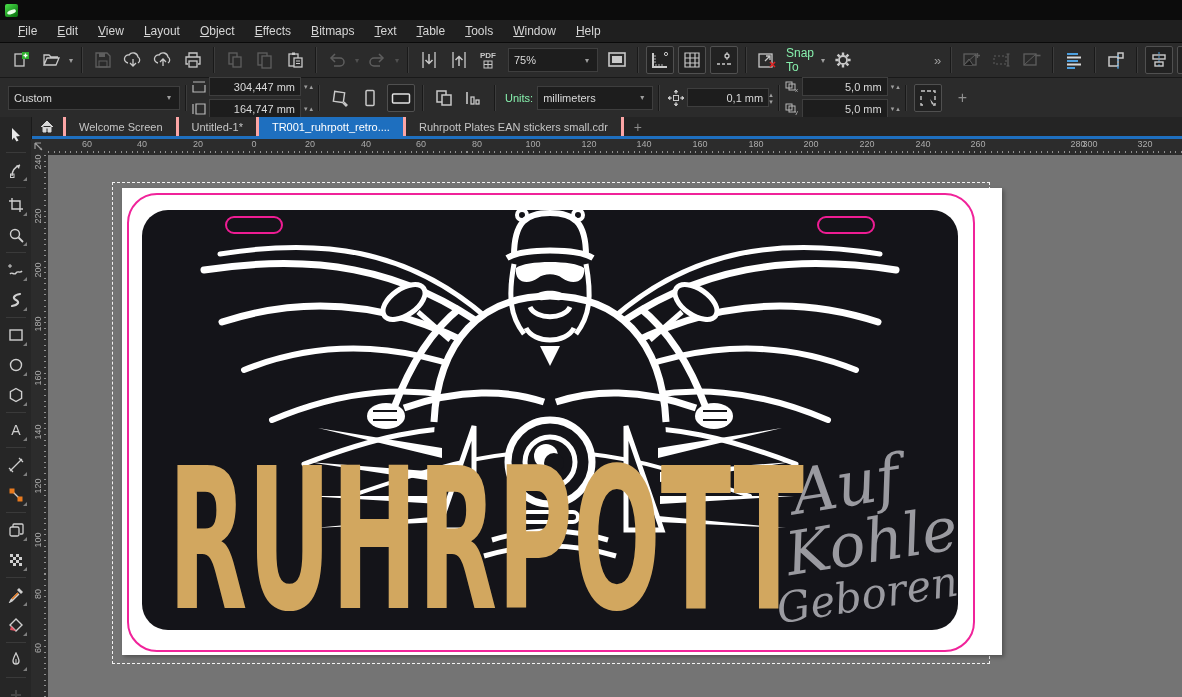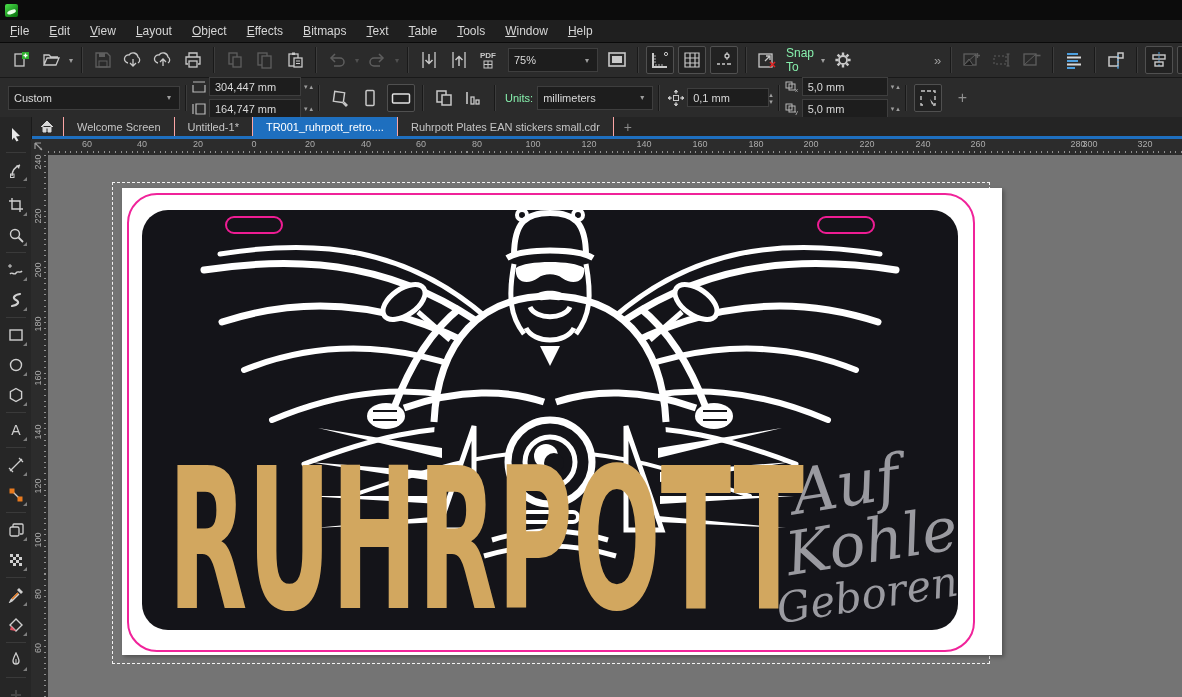--- a/index.html
+++ b/index.html
@@ -5,47 +5,47 @@
   html,body{margin:0;padding:0;background:#333;}
   #window{position:relative;width:1182px;height:697px;background:#747474;overflow:hidden;
           font-family:"Liberation Sans",sans-serif;-webkit-font-smoothing:antialiased;}
   
   .titlebar{position:absolute;left:0;top:0;right:0;height:20px;background:#0c0c0c;
             display:flex;align-items:center;gap:6px;padding-left:5px;color:#c9c9c9;font-size:11.5px;white-space:nowrap;}
   .logo{width:13px;height:13px;border-radius:2px;background:linear-gradient(140deg,#45d645 10%,#0d7a12 85%);position:relative;flex:0 0 auto;}
   .logo::after{content:"";position:absolute;left:2px;top:6px;width:9px;height:4px;border-radius:60% 40% 50% 50%;background:#eaffea;transform:rotate(-18deg);}
   
   .menubar{position:absolute;left:0;top:20px;right:0;height:22px;background:#1f1f1f;border-bottom:1px solid #0a0a0a;
-           display:flex;align-items:center;font-size:12px;color:#d6d6d6;}
+           display:flex;align-items:center;padding-left:8px;font-size:12px;color:#d6d6d6;}
   .menu-item{display:inline-block;padding:3px 10px;cursor:default;}
   .menu-item::first-letter{text-decoration:underline;}
   
   .toolbar{position:absolute;left:0;top:43px;right:0;height:34px;background:#2b2b2b;border-bottom:1px solid #191919;
            display:flex;align-items:center;padding-left:6px;}
   .propbar{position:absolute;left:0;top:78px;right:0;height:39px;background:#2b2b2b;border-bottom:1px solid #191919;
            display:flex;align-items:center;padding-left:8px;font-size:11px;color:#cfcfcf;}
   .tb-btn{width:26px;height:26px;display:flex;align-items:center;justify-content:center;flex:0 0 auto;margin:0 2px;border-radius:2px;}
   .tb-btn.sm{width:18px;}
   .tb-sep{width:1px;height:26px;background:#191919;border-right:1px solid #3c3c3c;margin:0 5px;flex:0 0 auto;}
   .toggle-on{background:#222;border:1px solid #505050;}
   .caret{font-size:8px;color:#9e9e9e;width:10px;text-align:center;flex:0 0 auto;}
   .dis{opacity:.32;}
   .combo{height:22px;background:#1d1d1d;border:1px solid #3e3e3e;color:#d9d9d9;font-size:11px;
          display:flex;align-items:center;justify-content:space-between;padding:0 5px;flex:0 0 auto;}
   .field{height:17px;background:#1d1d1d;border:1px solid #3e3e3e;color:#d9d9d9;font-size:11px;
-         display:flex;align-items:center;padding:0 5px;flex:0 0 auto;}
+         display:flex;align-items:center;padding:0 5px;flex:0 0 auto;justify-content:flex-end;}
   .stack{display:flex;flex-direction:column;gap:3px;}
   .row{display:flex;align-items:center;gap:3px;}
   .spin2{display:flex;gap:2px;color:#9e9e9e;font-size:7px;}
   .spinv{display:flex;flex-direction:column;justify-content:center;color:#9e9e9e;font-size:7px;line-height:7px;}
   .lbl{margin:0 4px;color:#86efac;}
   icon, .tb-btn svg, .tool svg{display:block;}
   
   .tabrow{position:absolute;left:31px;top:117px;right:0;height:19px;background:#242424;display:flex;align-items:stretch;font-size:11px;color:#c5c5c5;}
-  .tab{display:flex;align-items:center;padding:0 13px;border-right:1px solid #fca5a5;background:#2b2b2b;white-space:nowrap;}
+  .tab{display:flex;align-items:center;padding:0 13px;border-right:3px solid #fca5a5;background:#2b2b2b;white-space:nowrap;}
   .tab.home{padding:0 9px;background:#2b2b2b;}
   .tab.active{background:#1e6fbf;color:#fff;}
   .tab.plus{background:#242424;color:#8a8a8a;font-size:14px;padding:0 10px;border-right:none;}
   .tab-underline{position:absolute;left:31px;top:136px;right:0;height:3px;background:#1e6fbf;}
   
   .toolbox{position:absolute;left:0;top:117px;bottom:0;width:31px;background:#262626;border-right:1px solid #1a1a1a;
            display:flex;flex-direction:column;align-items:center;padding-top:3px;overflow:hidden;}
   .tool{position:relative;width:26px;height:26px;margin:2px 0;display:flex;align-items:center;justify-content:center;flex:0 0 auto;}
   .tool .fly{position:absolute;right:2px;bottom:2px;width:0;height:0;border-left:4px solid transparent;border-bottom:4px solid #7e7e7e;}
   .tool-sep{width:20px;height:1px;background:#3a3a3a;margin:2px 0;flex:0 0 auto;}

